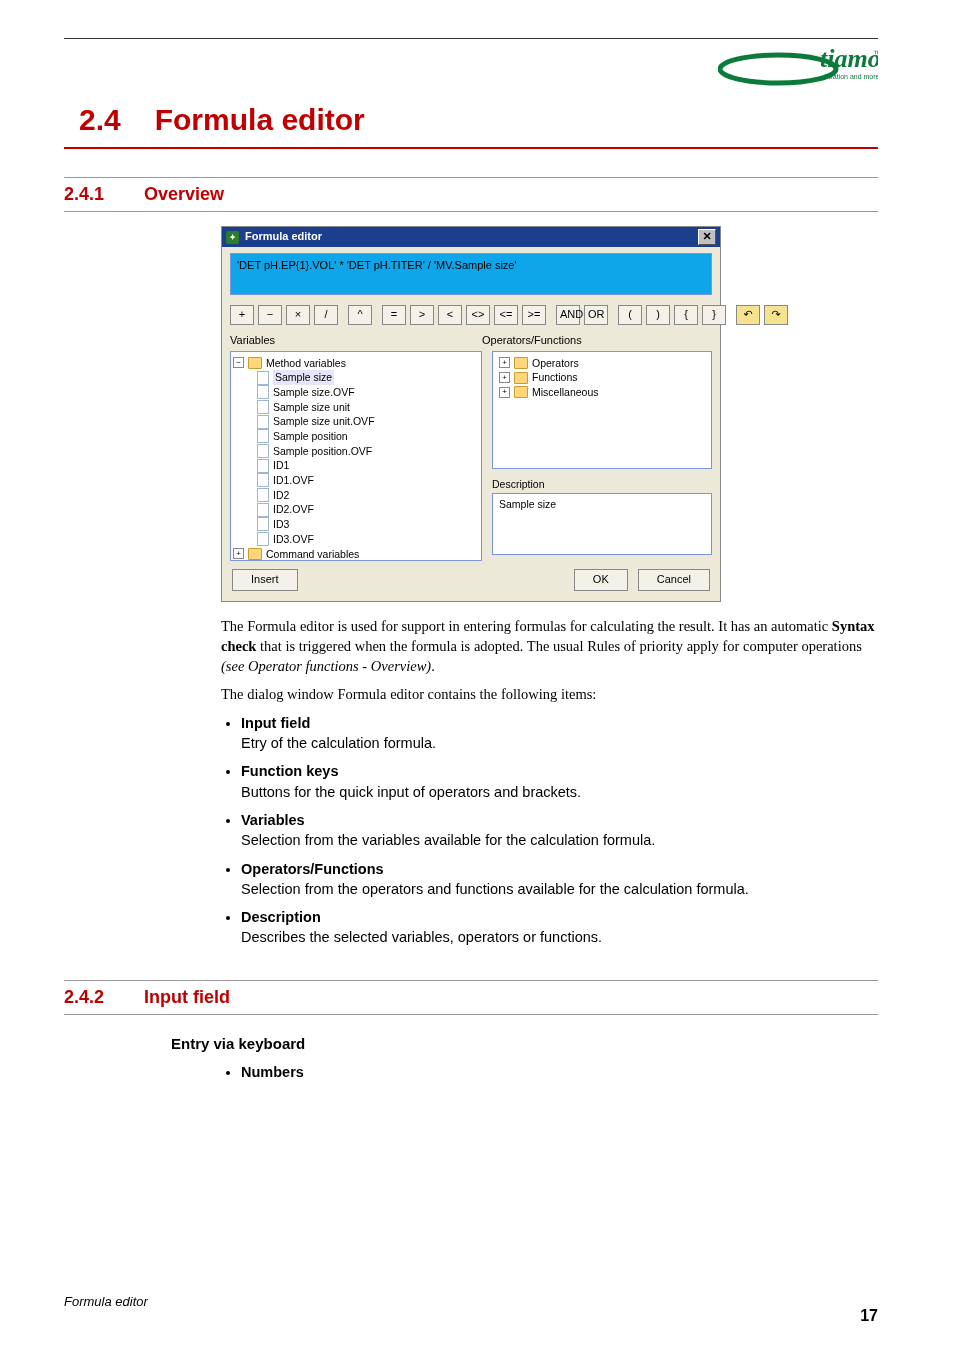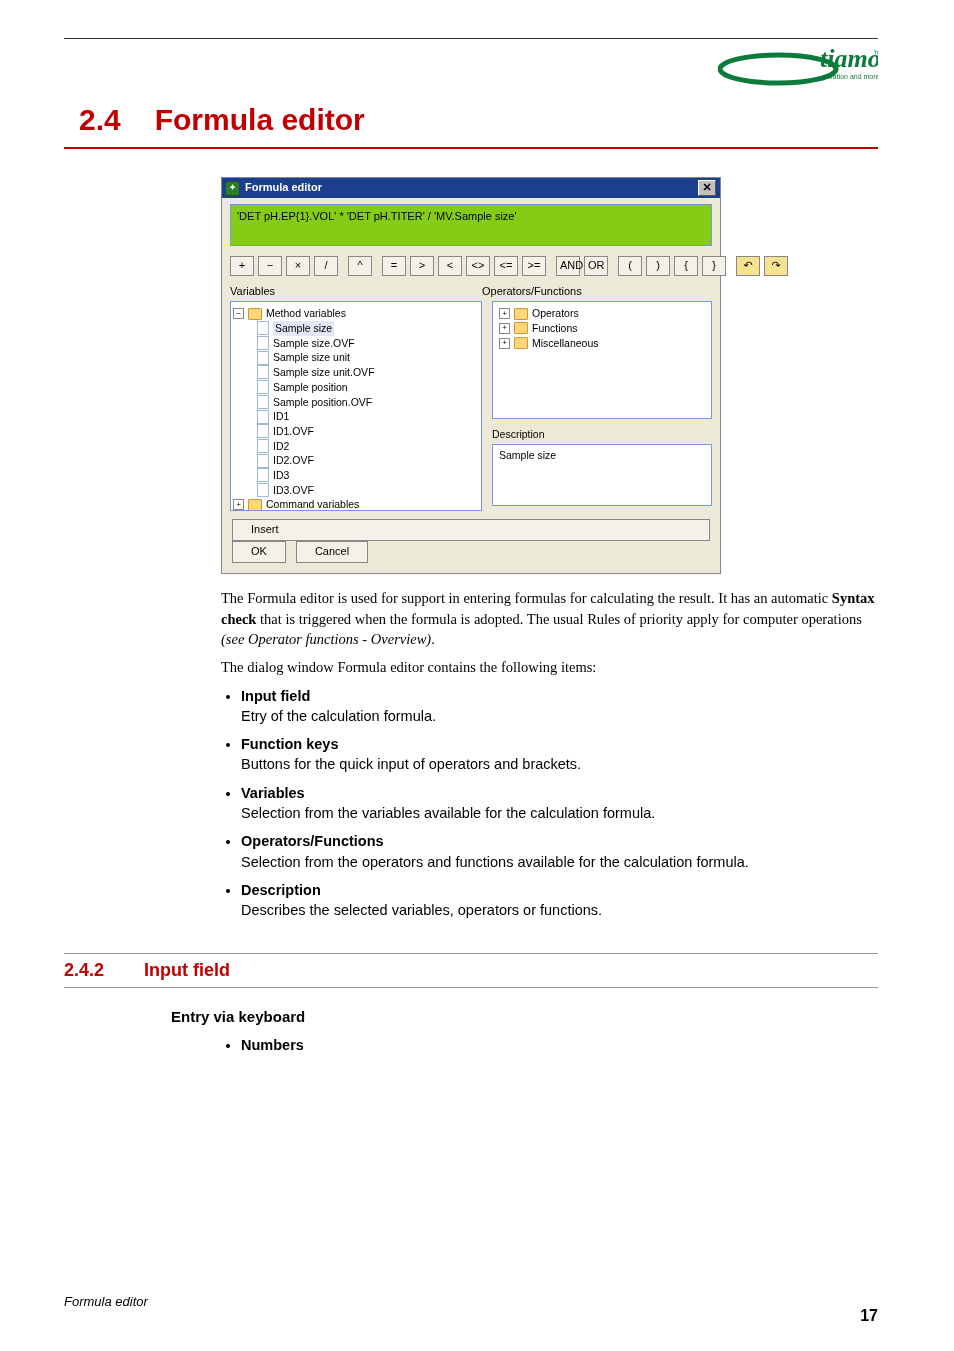--- a/index.html
+++ b/index.html
@@ -103,21 +103,21 @@
     background:#c0c0c0;
     border:1px solid #fff;
     border-right-color:#555;border-bottom-color:#555;
     text-align:center;
     line-height:12px;
     color:#000;
     font-size:11px;
   }
   .dlg-body{padding:6px 8px;}
   .formula-input{
-    background:#84cc16;
+    background:#0ea5e9;
     border:1px solid #7a96df;
     padding:4px 6px;
     height:32px;
     margin-bottom:10px;
     font-size:11px;
   }
   .key-row{
     display:flex;
     gap:4px;
     flex-wrap:nowrap;
@@ -177,21 +177,20 @@
   .fileico{
     width:10px;height:12px;
     background:#fff;
     border:1px solid #9eb7d6;
   }
   .sel{background:#e6e6fa;padding:0 2px;}
   .dlg-buttons{
     display:flex;
     justify-content:space-between;
     padding:8px 2px 4px 2px;
-    flex-direction:column;
   }
   .btn{
     border:1px solid #888;
     background:#f4f2e8;
     height:20px;
     line-height:18px;
     padding:0 18px;
     font-size:11px;
   }
   .btn-group{display:flex;gap:10px;}
@@ -217,20 +216,24 @@
       <text x="107" y="34" font-size="7" fill="#0b7a3b">titration and more</text>
     </svg>
   </div>
 
   <div class="h-chapter">
     <span class="num">2.4</span>
     <span>Formula editor</span>
   </div>
   <div class="chapter-rule"></div>
 
+  <div class="section-head">
+    <span>2.4.1</span>
+    <span>Overview</span>
+  </div>
 
   <div class="body-col">
 
     <div class="dlg">
       <div class="dlg-title">
         <span class="app-icon">✦</span>
         <span>Formula editor</span>
         <span class="spacer"></span>
         <span class="close">✕</span>
       </div>

